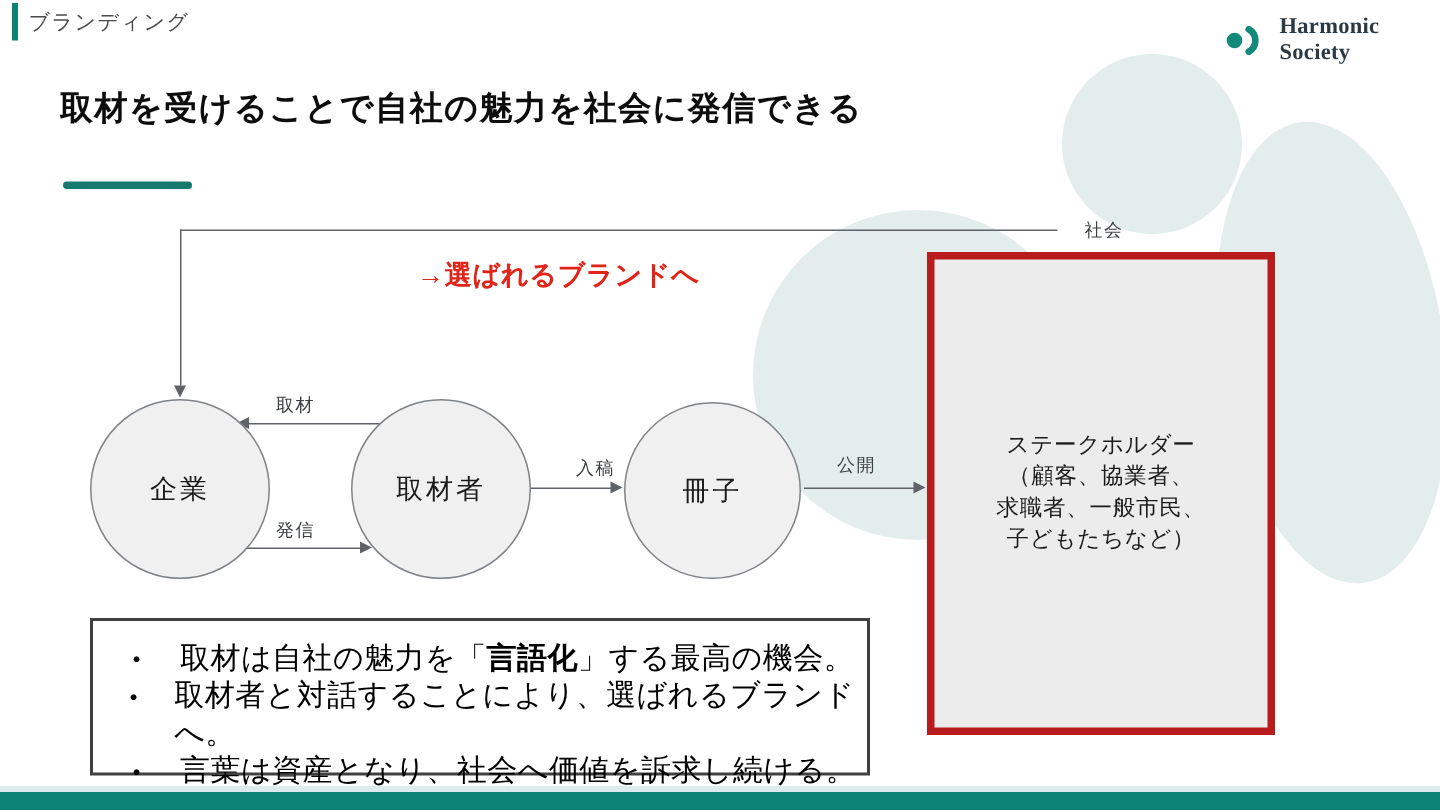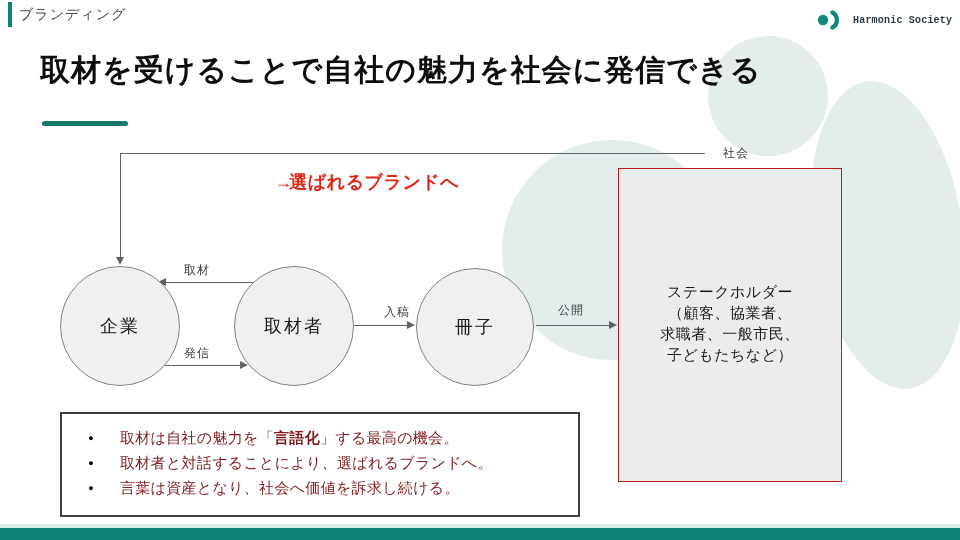--- a/index.html
+++ b/index.html
@@ -1,33 +1,33 @@
 <!DOCTYPE html>
 <html><head>
 <meta charset="utf-8">
 <style>
   html,body{margin:0;padding:0;background:#888;}
   .slide{
     position:relative;width:960px;height:540px;background:#ffffff;
-    overflow:hidden;font-family:Liberation Mono, monospace;
+    overflow:hidden;font-family:Liberation Serif, serif;
     -webkit-font-smoothing:antialiased;
   }
   
   .blob{position:absolute;background:#e3edeb;border-radius:50%;z-index:0;}
   .blob-small{left:708px;top:36px;width:120px;height:120px;}
   .blob-mid{left:502px;top:140px;width:220px;height:220px;}
   .blob-large{left:813px;top:80px;width:150px;height:310px;transform:rotate(-8deg);}
   
   .header-tick{position:absolute;left:8px;top:2px;width:4px;height:25px;background:#0b8377;z-index:3;}
   .header-label{position:absolute;left:19px;top:6px;font-size:14px;color:#4b4b4b;z-index:3;letter-spacing:1px;}
   
   .logo{position:absolute;left:816px;top:10px;display:flex;align-items:center;gap:5px;z-index:3;}
-  .logo-text{font-size:10px;font-weight:700;color:#2b3944;letter-spacing:0.2px;}
+  .logo-text{font-size:15px;font-weight:700;color:#2b3944;letter-spacing:0.2px;}
   
-  .title{position:absolute;left:40px;top:54px;width:880px;font-size:30px;line-height:36px;
+  .title{position:absolute;left:40px;top:54px;width:880px;font-size:22px;line-height:36px;
          font-weight:800;color:#0d0d0d;letter-spacing:1px;z-index:2;}
   .title-underline{position:absolute;left:42px;top:121px;width:86px;height:5px;background:#15796d;border-radius:3px;z-index:2;}
   
   .brand-note{position:absolute;left:278px;top:168px;z-index:2;}
   .brand-note .ln1{font-size:21px;line-height:27px;color:#8b9096;letter-spacing:1.5px;padding-left:20px;}
   .brand-note .ln2{font-size:18px;line-height:30px;color:#e02418;letter-spacing:0.5px;}
   .brand-note .ln2 .ar{font-weight:400;}
   .brand-note .ln2 .tx{font-weight:800;}
   
   .hline,.vline{position:absolute;background:#5f6368;z-index:1;}
@@ -40,28 +40,28 @@
   .edge-label{position:absolute;font-size:12px;color:#3c4043;z-index:2;letter-spacing:1px;}
   
   .node{position:absolute;border-radius:50%;background:#f0f0f0;border:1px solid #7f8387;
         display:flex;align-items:center;justify-content:center;z-index:2;
         font-size:18px;color:#1a1a1a;letter-spacing:2px;}
   .node-company{left:60px;top:266px;width:118px;height:118px;}
   .node-interviewer{left:234px;top:266px;width:118px;height:118px;}
   .node-booklet{left:416px;top:268px;width:116px;height:116px;}
   
   .stakeholder{position:absolute;left:618px;top:168px;width:222px;height:312px;background:#ececec;
-               border:1px solid #b91c1c;z-index:2;display:flex;align-items:center;justify-content:center;}
+               border:5px solid #b91c1c;z-index:2;display:flex;align-items:center;justify-content:center;}
   .stakeholder-text{font-size:15px;line-height:21px;color:#1a1a1a;text-align:center;white-space:pre-line;letter-spacing:0.5px;}
   
   .bullet-box{position:absolute;left:60px;top:412px;width:520px;height:105px;background:#ffffff;
               border:2px solid #404040;box-sizing:border-box;z-index:2;padding-top:13px;}
   .bullet-row{display:flex;line-height:25px;}
   .bullet-marker{width:58px;text-align:center;font-size:9px;line-height:25px;color:#000;}
-  .bullet-text{font-size:15px;color:#7f1d1d;letter-spacing:0.3px;}
+  .bullet-text{font-size:20px;color:#000000;letter-spacing:0.3px;}
   .bullet-text .b{font-weight:800;}
   
   .bottom-strip{position:absolute;left:0;top:524px;width:960px;height:4px;background:#dcecea;z-index:3;}
   .bottom-bar{position:absolute;left:0;top:528px;width:960px;height:12px;background:#0b8377;z-index:3;}
 </style>
 </head>
 <body>
 
 <div class="slide">
 

